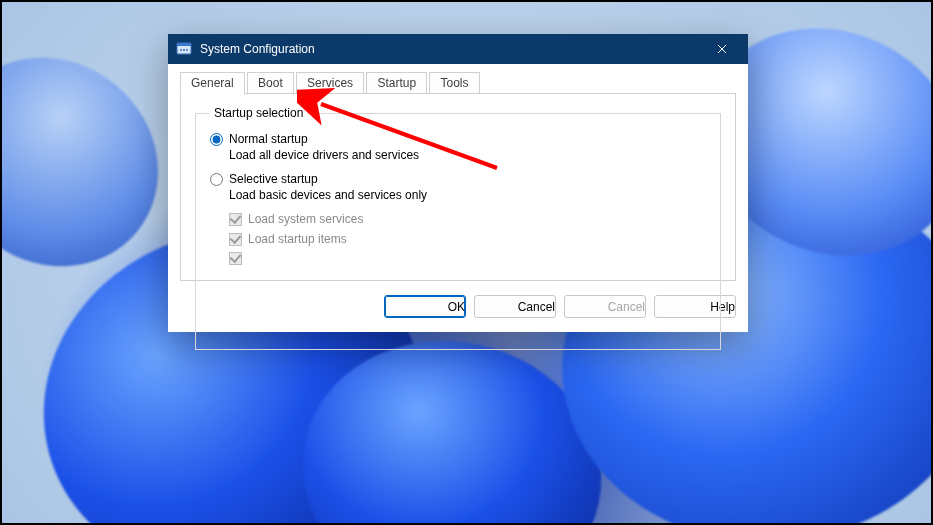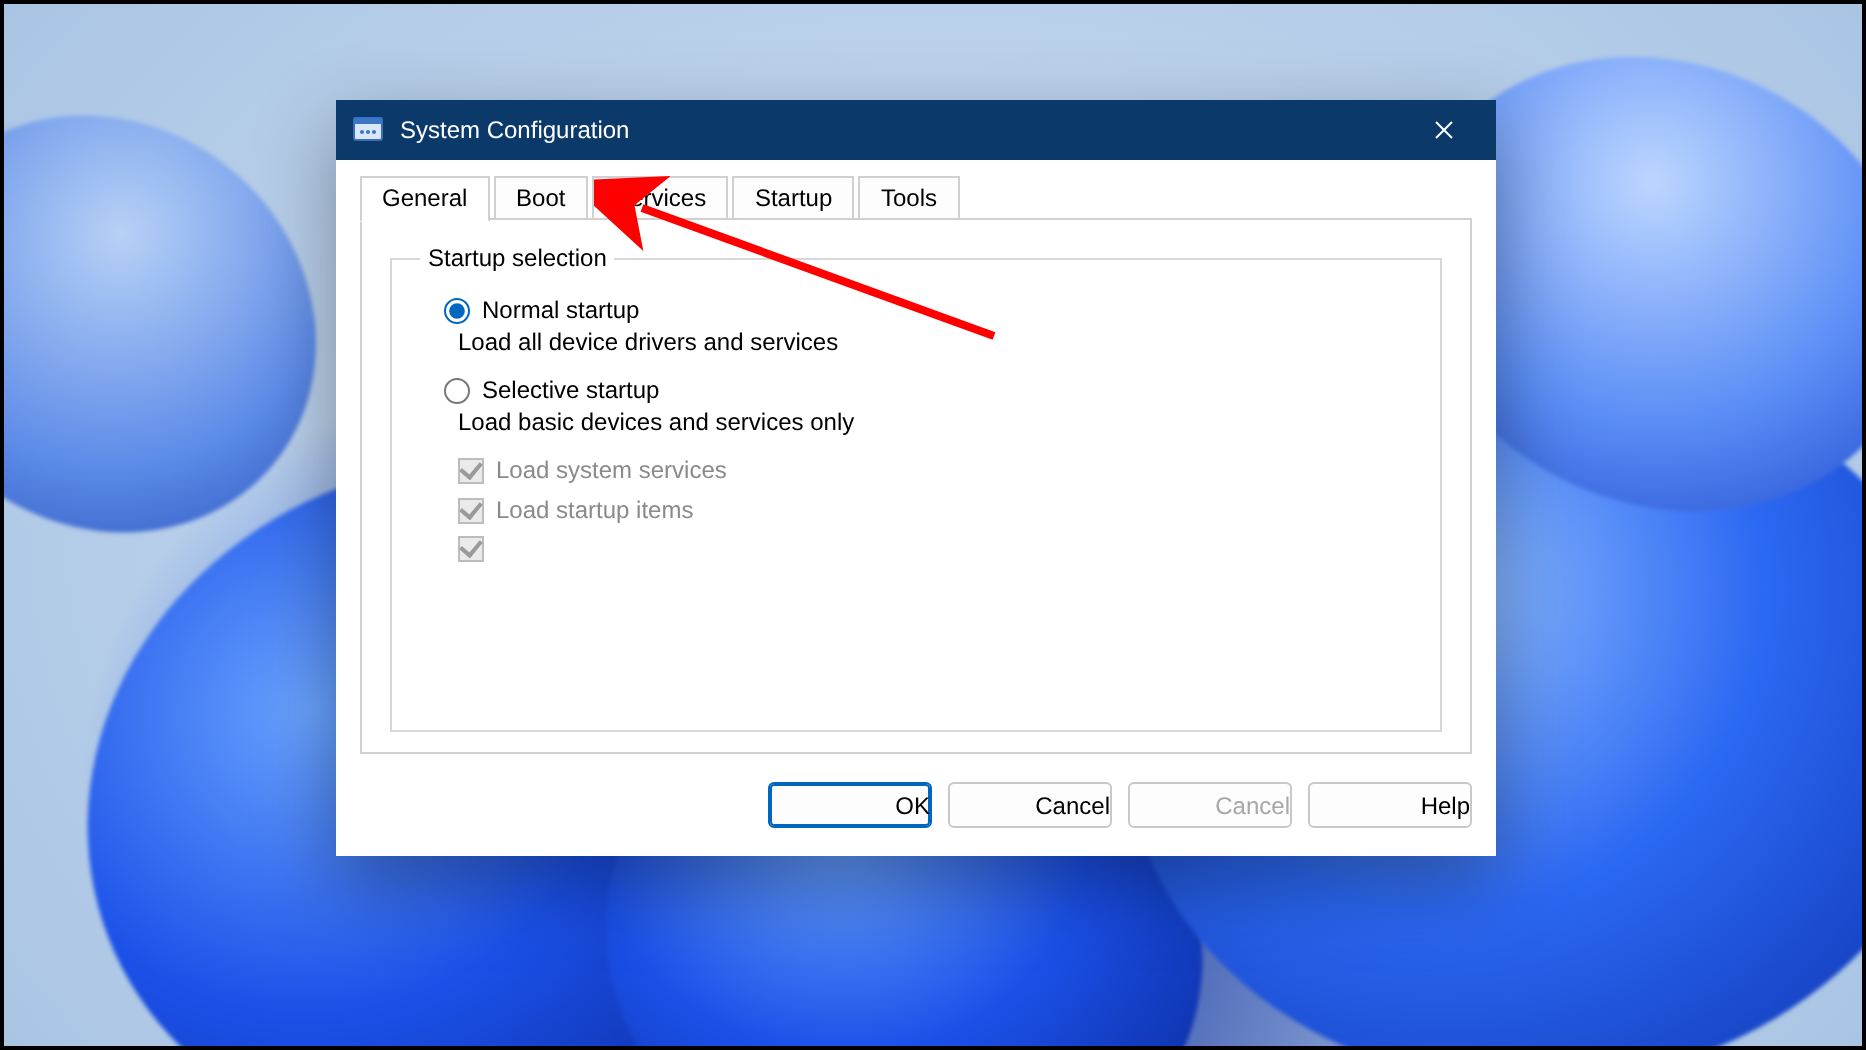--- a/index.html
+++ b/index.html
@@ -27,21 +27,21 @@
       filter: blur(1px);
     }
     .p1 { width:380px; height:340px; left:40px; top:230px; transform:rotate(-18deg); }
     .p2 { width:300px; height:260px; left:300px; top:340px; transform:rotate(12deg); }
     .p3 { width:420px; height:360px; left:560px; top:180px; transform:rotate(-6deg); background: radial-gradient(ellipse at 40% 30%, #8fbcff 0%, #2b68f3 45%, #0a2da8 100%); }
     .p4 { width:260px; height:220px; left:700px; top:30px; transform:rotate(24deg); background: radial-gradient(ellipse at 40% 30%, #bcd6ff 0%, #5b8df6 55%, #1a44c8 100%); }
     .p5 { width:220px; height:200px; left:-60px; top:60px; transform:rotate(40deg); background: radial-gradient(ellipse at 40% 30%, #b7d1f6 0%, #5d8be8 60%, #264fb8 100%); }
 
     .dialog {
       position: absolute;
-      left: 166px; top: 48px;
+      left: 166px; top: 32px;
       width: 580px;
       background: #fff;
       box-shadow: 0 14px 40px rgba(0,0,0,0.35);
       border-radius: 1px;
     }
     .titlebar {
       height: 30px;
       background: #0b3a6a;
       color: #fff;
       display: flex; align-items: center;
@@ -60,44 +60,44 @@
 
     .client { padding: 8px 12px 14px 12px; background: #fff; }
 
     .tabs { position: relative; height: 22px; }
     .tab {
       display: inline-block;
       padding: 3px 10px 4px;
       border: 1px solid #d0d0d0;
       border-bottom: none;
       background: #fdfdfd;
-      color: #000000;
+      color: #404040;
       font-size: 12px;
       position: relative;
       margin-right: -1px;
       cursor: default;
     }
     .tab.active { background: #fff; z-index: 2; border-bottom: 1px solid #fff; margin-bottom: -1px; }
 
     .panel {
       border: 1px solid #d0d0d0;
       padding: 12px 14px 14px;
-      height: 268px;
+      height: 188px;
       margin-top: -1px;
       position: relative;
     }
 
     fieldset {
       border: 1px solid #d7d7d7;
       padding: 10px 14px 14px;
       height: 244px;
     }
     legend { padding: 0 4px; font-size: 12px; color: #000; }
 
-    .opt-row { display:flex; align-items:center; gap:6px; margin-top:4px;margin-left:12px; }
+    .opt-row { display:flex; align-items:center; gap:6px; margin-top:4px; }
     .opt-row:first-of-type { margin-top: 2px; }
     .opt-label { font-size: 12px; color: #000; }
     .opt-desc { font-size: 12px; color: #000; margin-left: 19px; margin-top: 2px; }
     .opt-block { margin-bottom: 10px; }
 
     input[type=radio] { width:13px; height:13px; accent-color: #0067c0; }
 
     .sub-checks { margin-left: 19px; margin-top: 6px; }
     .chk-row { display:flex; align-items:center; gap:6px; margin-top:6px; }
     .chk-row .chk-label { color: #8a8a8a; font-size: 12px; }

